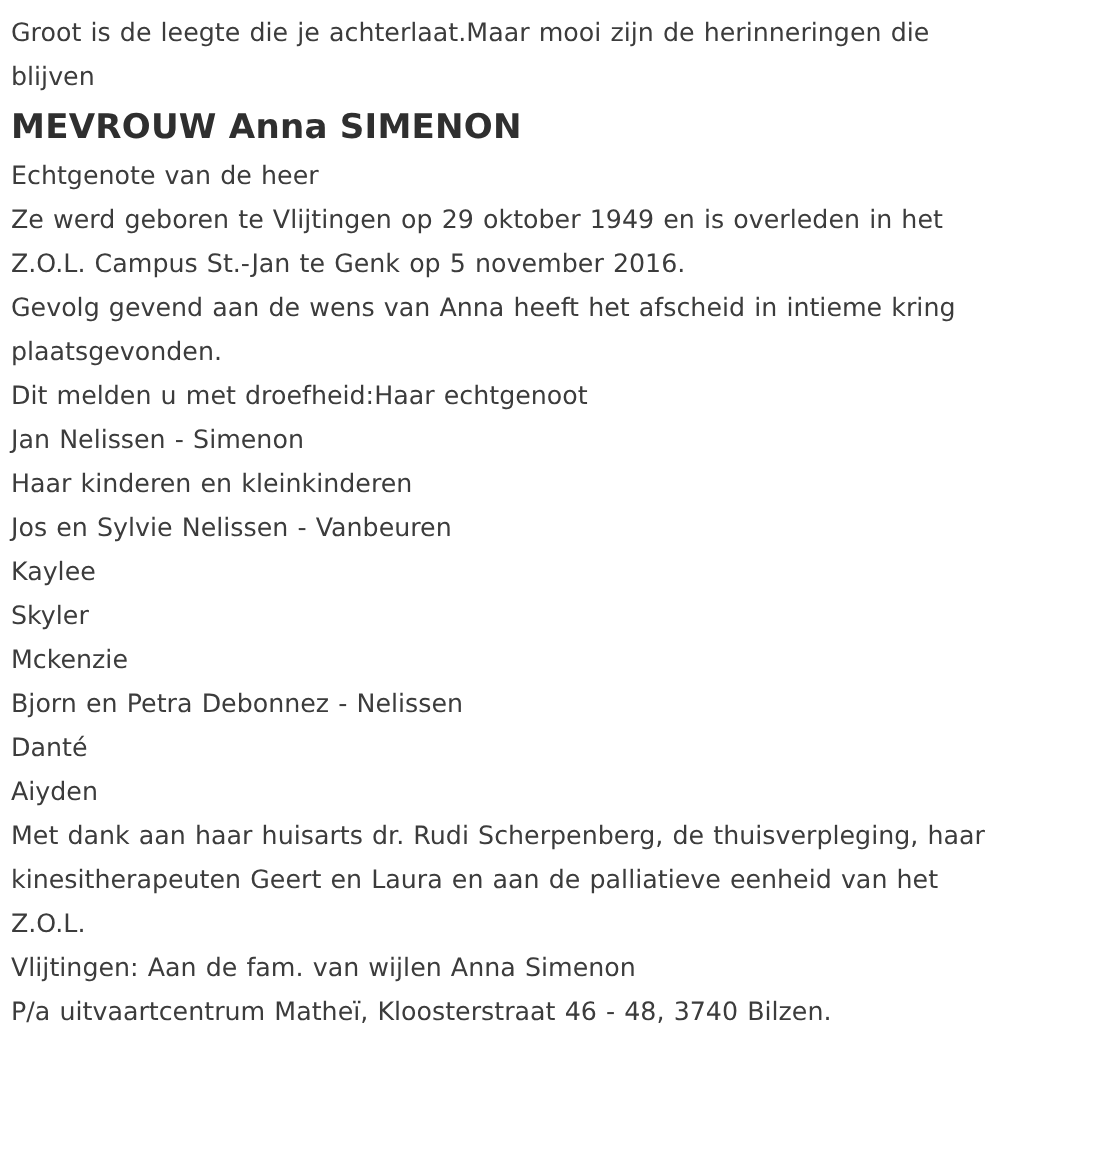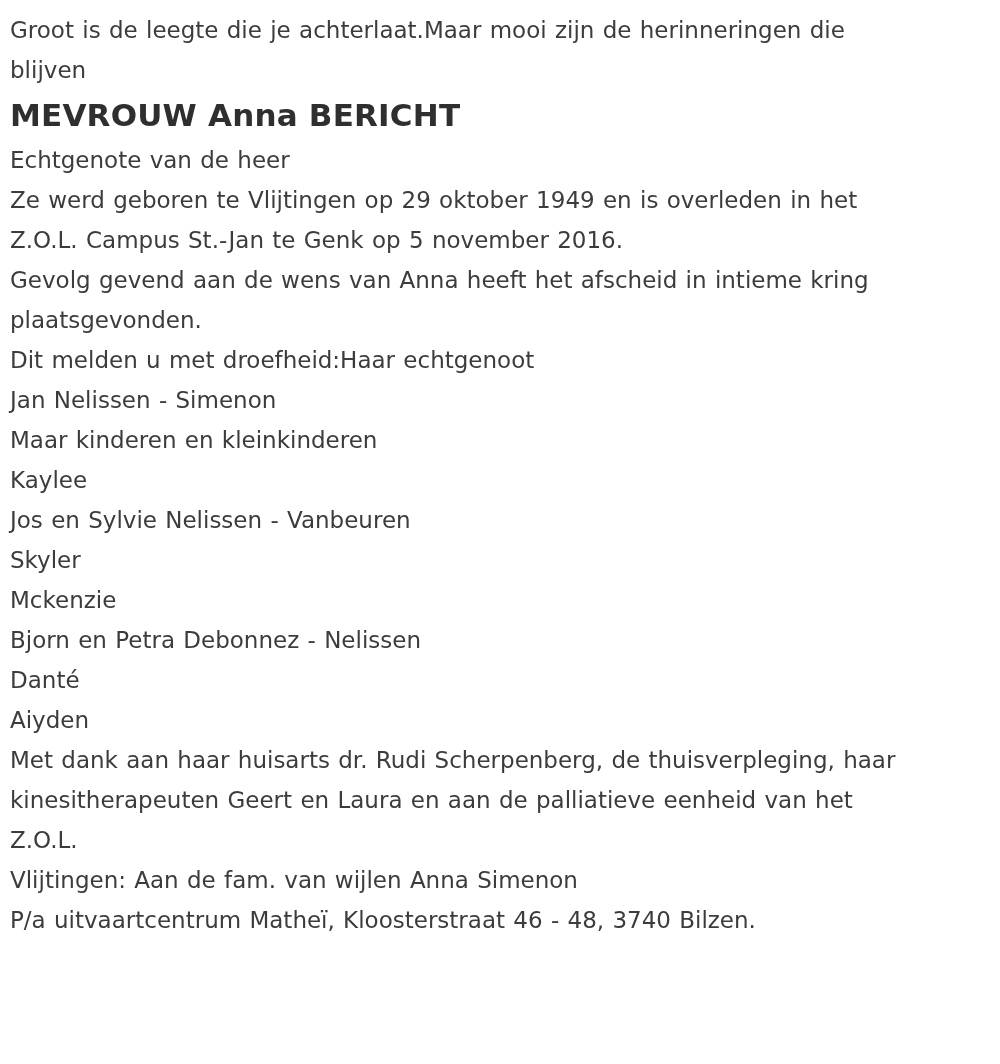--- a/index.html
+++ b/index.html
@@ -35,30 +35,30 @@
     letter-spacing: 0.2px;
   }
 </style>
 </head>
 <body>
 
 <div class="obituary">
 
   <p class="line">Groot is de leegte die je achterlaat.Maar mooi zijn de herinneringen die blijven</p>
 
-  <h1 class="title">MEVROUW Anna BERICHT</h1>
+  <h1 class="title">MEVROUW Anna SIMENON</h1>
 
   <p class="line">Echtgenote van de heer</p>
   <p class="line">Ze werd geboren te Vlijtingen op 29 oktober 1949 en is overleden in het Z.O.L. Campus St.-Jan te Genk op 5 november 2016.</p>
   <p class="line">Gevolg gevend aan de wens van Anna heeft het afscheid in intieme kring plaatsgevonden.</p>
   <p class="line">Dit melden u met droefheid:Haar echtgenoot</p>
   <p class="line">Jan Nelissen - Simenon</p>
-  <p class="line">Maar kinderen en kleinkinderen</p>
+  <p class="line">Haar kinderen en kleinkinderen</p>
+  <p class="line">Jos en Sylvie Nelissen - Vanbeuren</p>
   <p class="line">Kaylee</p>
-  <p class="line">Jos en Sylvie Nelissen - Vanbeuren</p>
   <p class="line">Skyler</p>
   <p class="line">Mckenzie</p>
   <p class="line">Bjorn en Petra Debonnez - Nelissen</p>
   <p class="line">Danté</p>
   <p class="line">Aiyden</p>
   <p class="line">Met dank aan haar huisarts dr. Rudi Scherpenberg, de thuisverpleging, haar kinesitherapeuten Geert en Laura en aan de palliatieve eenheid van het Z.O.L.</p>
   <p class="line">Vlijtingen: Aan de fam. van wijlen Anna Simenon</p>
   <p class="line">P/a uitvaartcentrum Matheï, Kloosterstraat 46 - 48, 3740 Bilzen.</p>
 
 </div>

